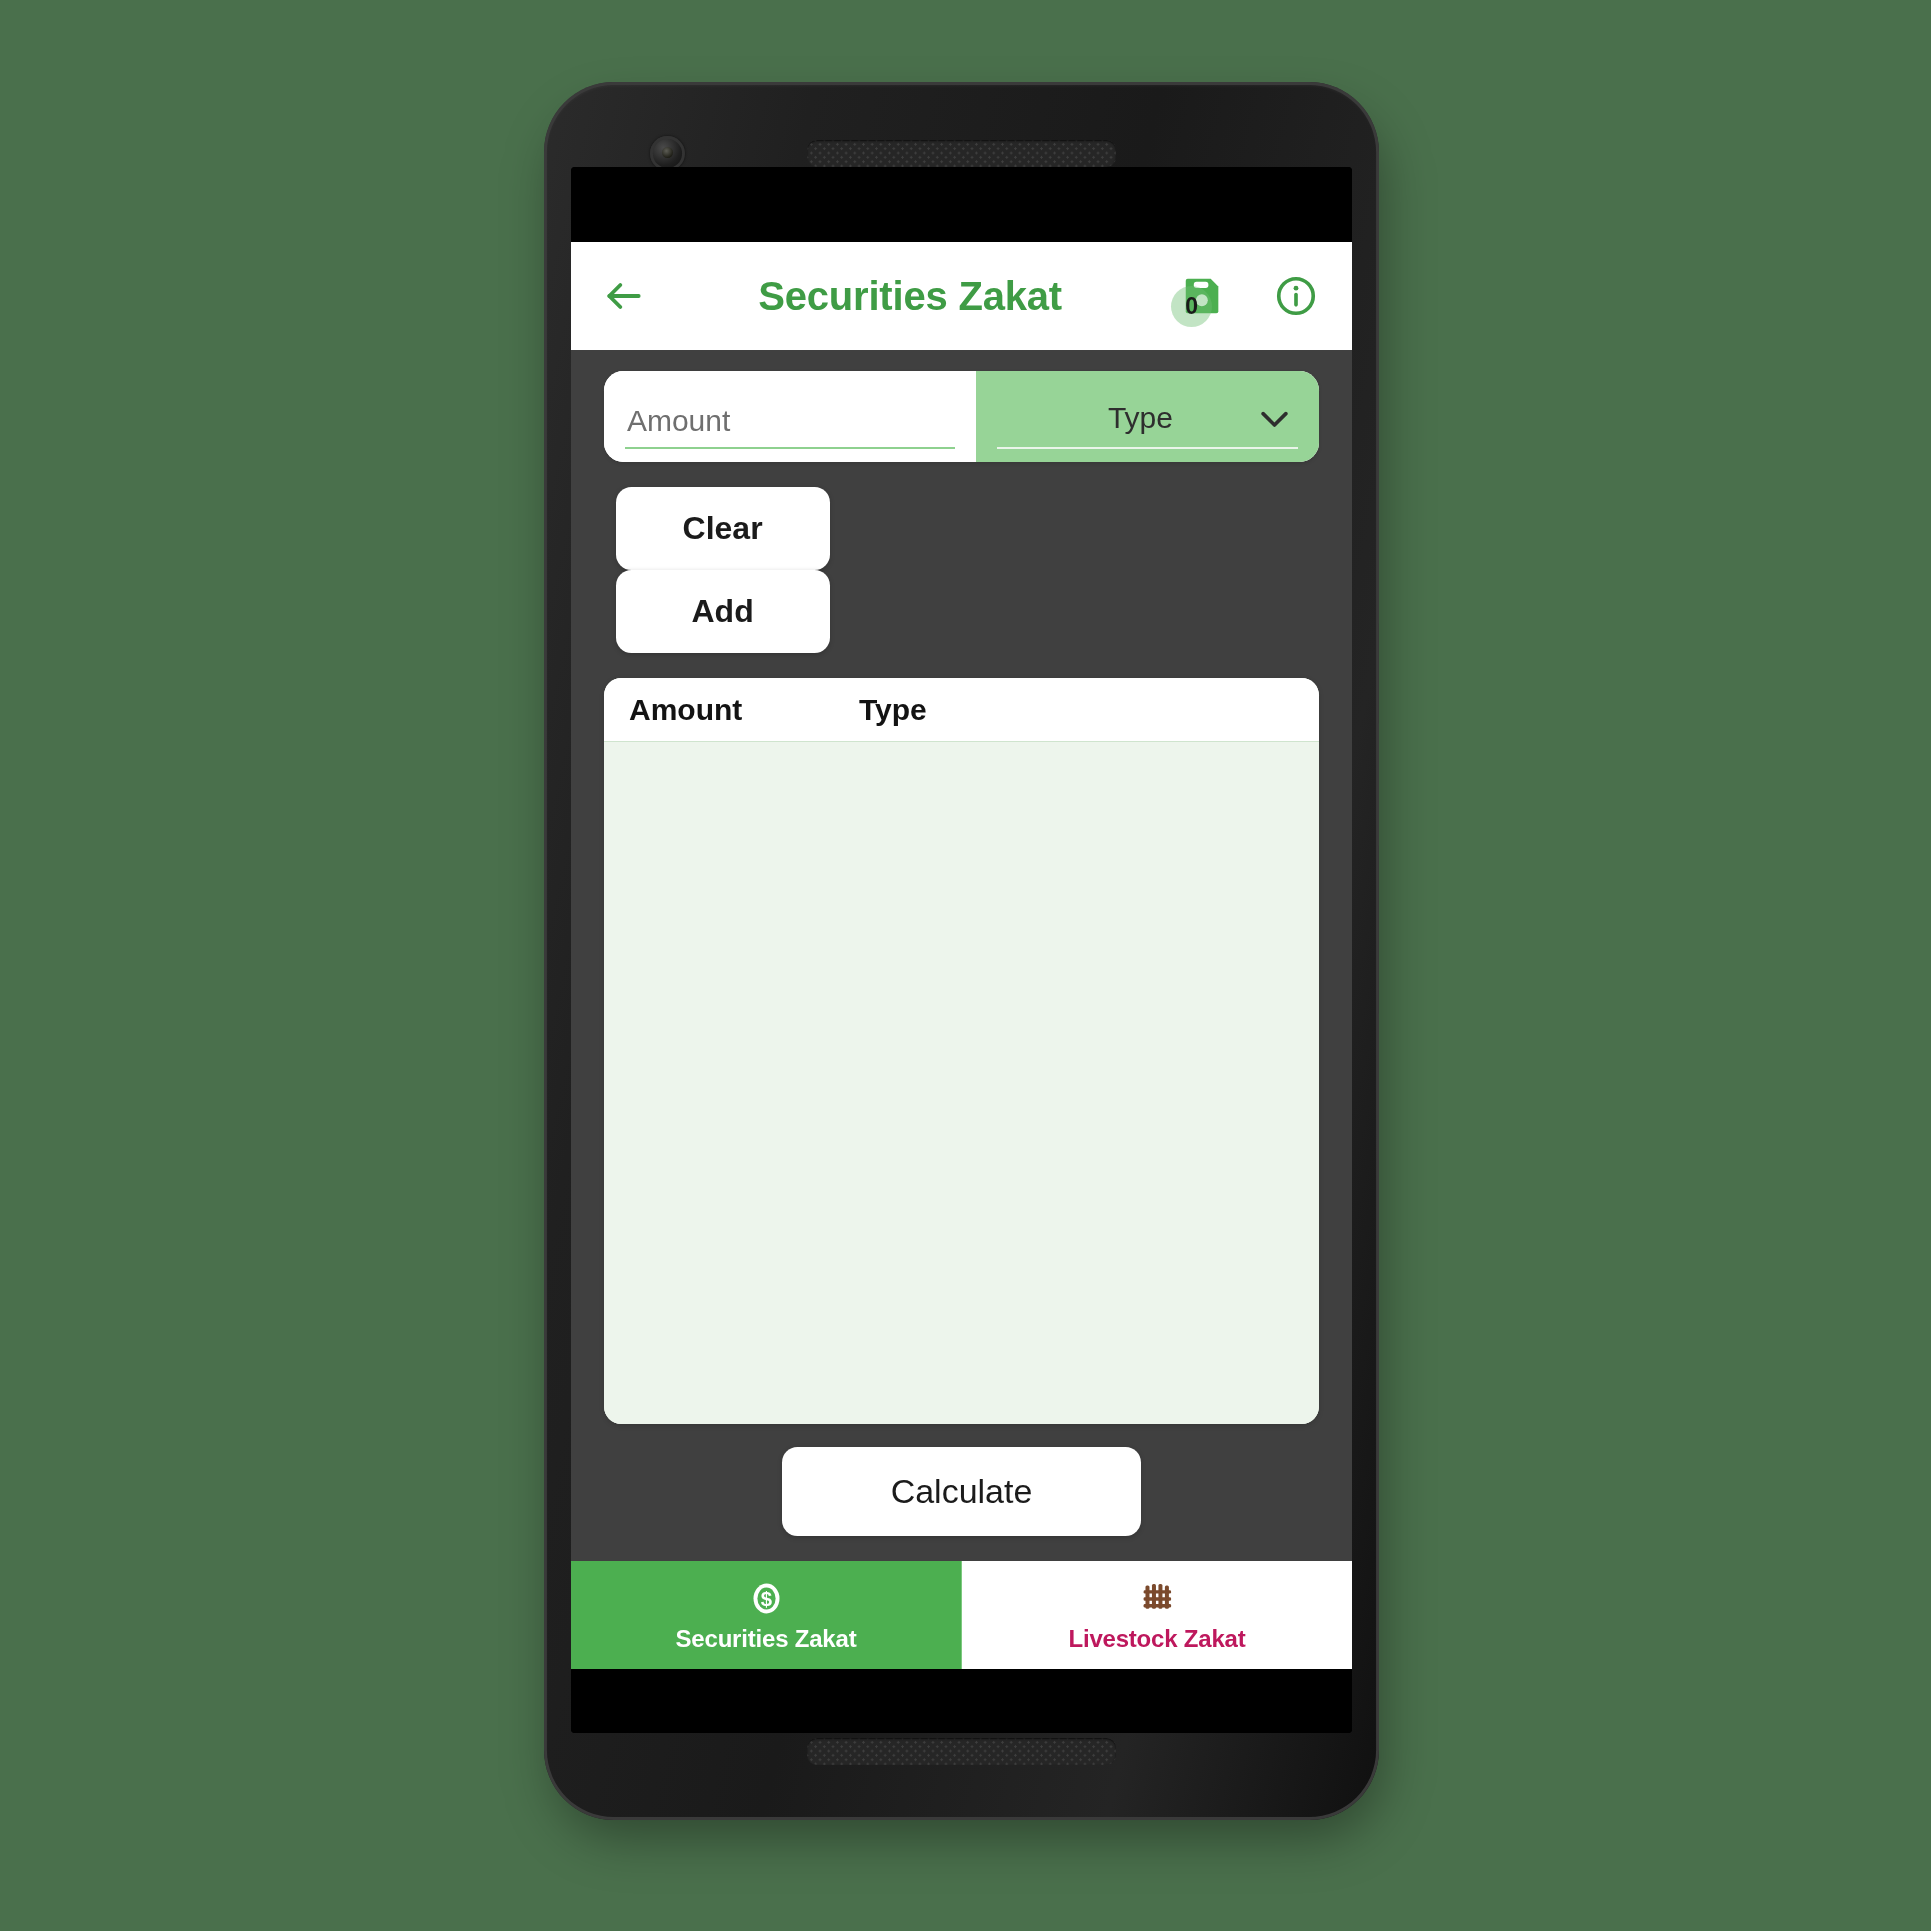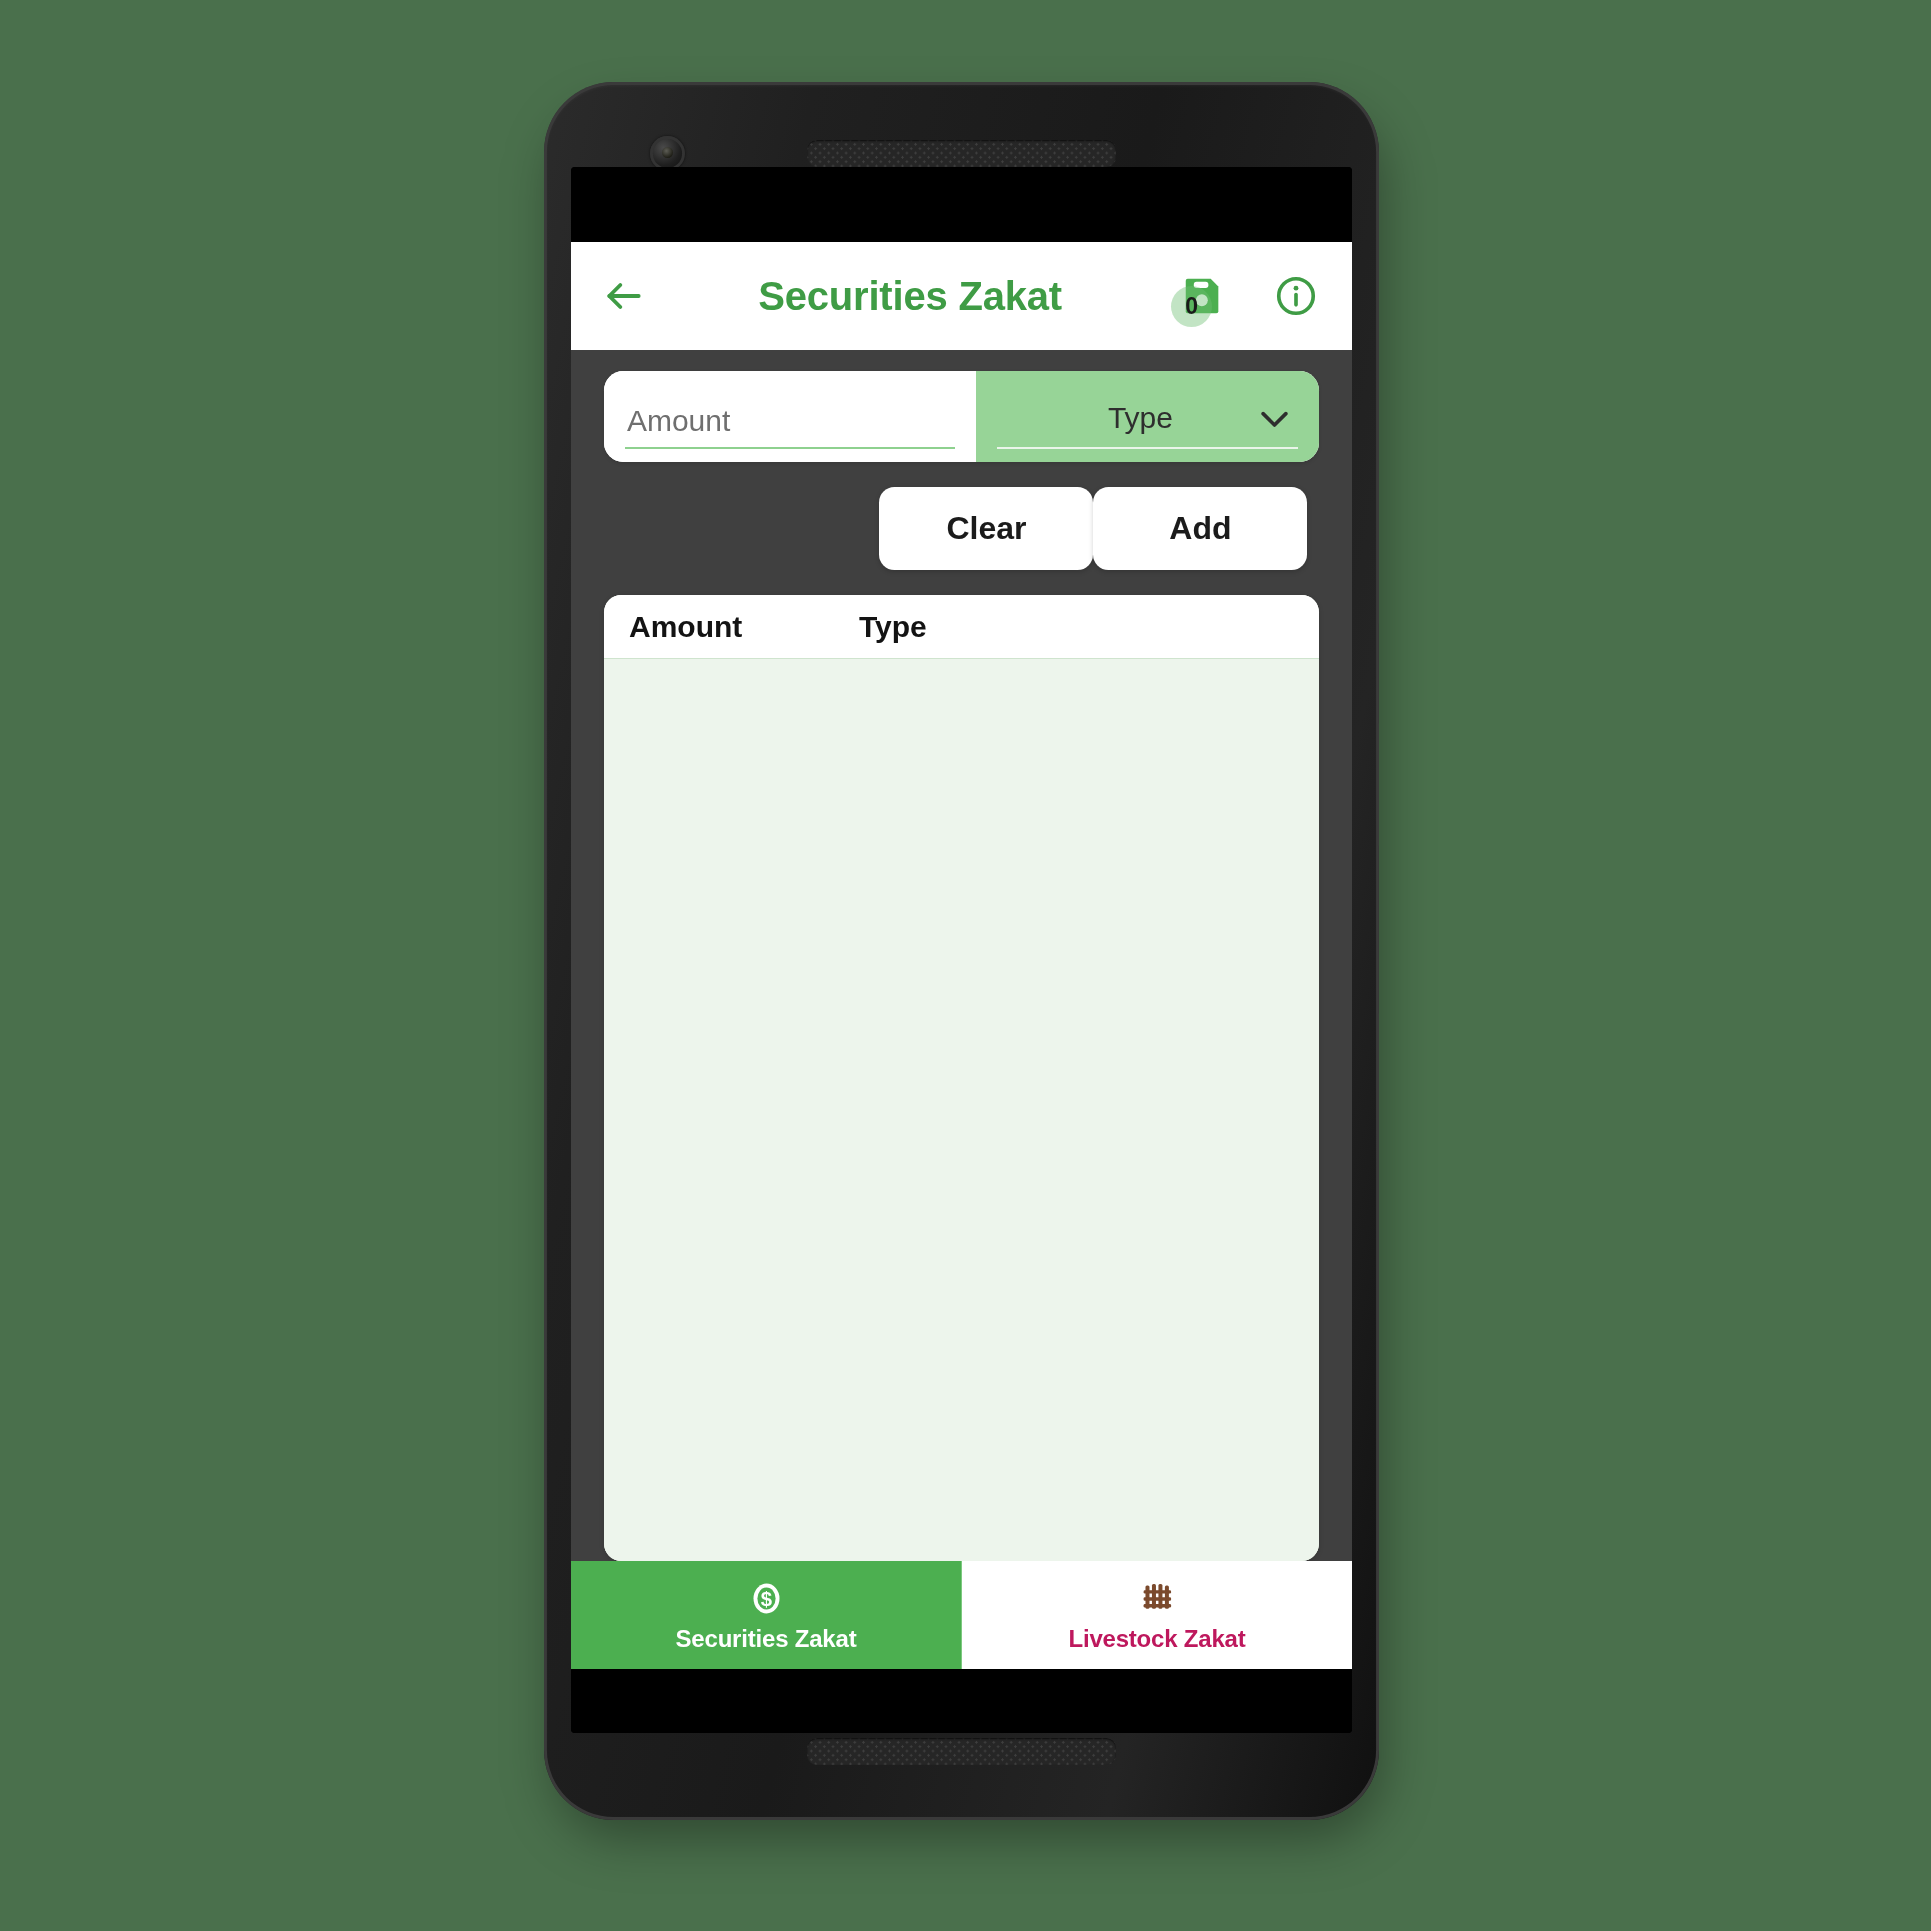--- a/index.html
+++ b/index.html
@@ -203,23 +203,24 @@
   .type-label {
     flex: 1;
     text-align: center;
     font-size: 30px;
     color: #2e2e2e;
     padding-left: 25px;
   }
 
   .btn-row {
     display: flex;
-    justify-content: flex-end;
+    justify-content: flex-start;
     margin-top: 25px;
     padding: 0 11.6px;
+    flex-direction: column;
   }
   .pill-btn {
     width: 214px;
     height: 83px;
     background: #ffffff;
     border: none;
     border-radius: 15.4px;
     font-family: "Liberation Sans", sans-serif;
     font-size: 32px;
     font-weight: bold;
@@ -372,20 +373,23 @@
           </div>
 
           <div class="table-card">
             <div class="table-head">
               <span class="th th-amount">Amount</span>
               <span class="th th-type">Type</span>
             </div>
             <div class="table-body"></div>
           </div>
 
+          <div class="calc-wrap">
+            <button class="calc-btn">Calculate</button>
+          </div>
         </div>
 
         <div class="bottom-nav">
 
           <div class="nav-item active">
             <span class="nav-icon">
               <svg width="39" height="39" viewBox="0 0 24 24">
                 <ellipse cx="12" cy="12" rx="8" ry="9.2" fill="#ffffff"></ellipse>
                 <ellipse cx="12" cy="12" rx="5.6" ry="6.8" fill="#4CAF50"></ellipse>
                 <text x="12" y="16.6" text-anchor="middle" font-family="Liberation Sans, sans-serif" font-size="12.5" font-weight="bold" fill="#ffffff">$</text>

